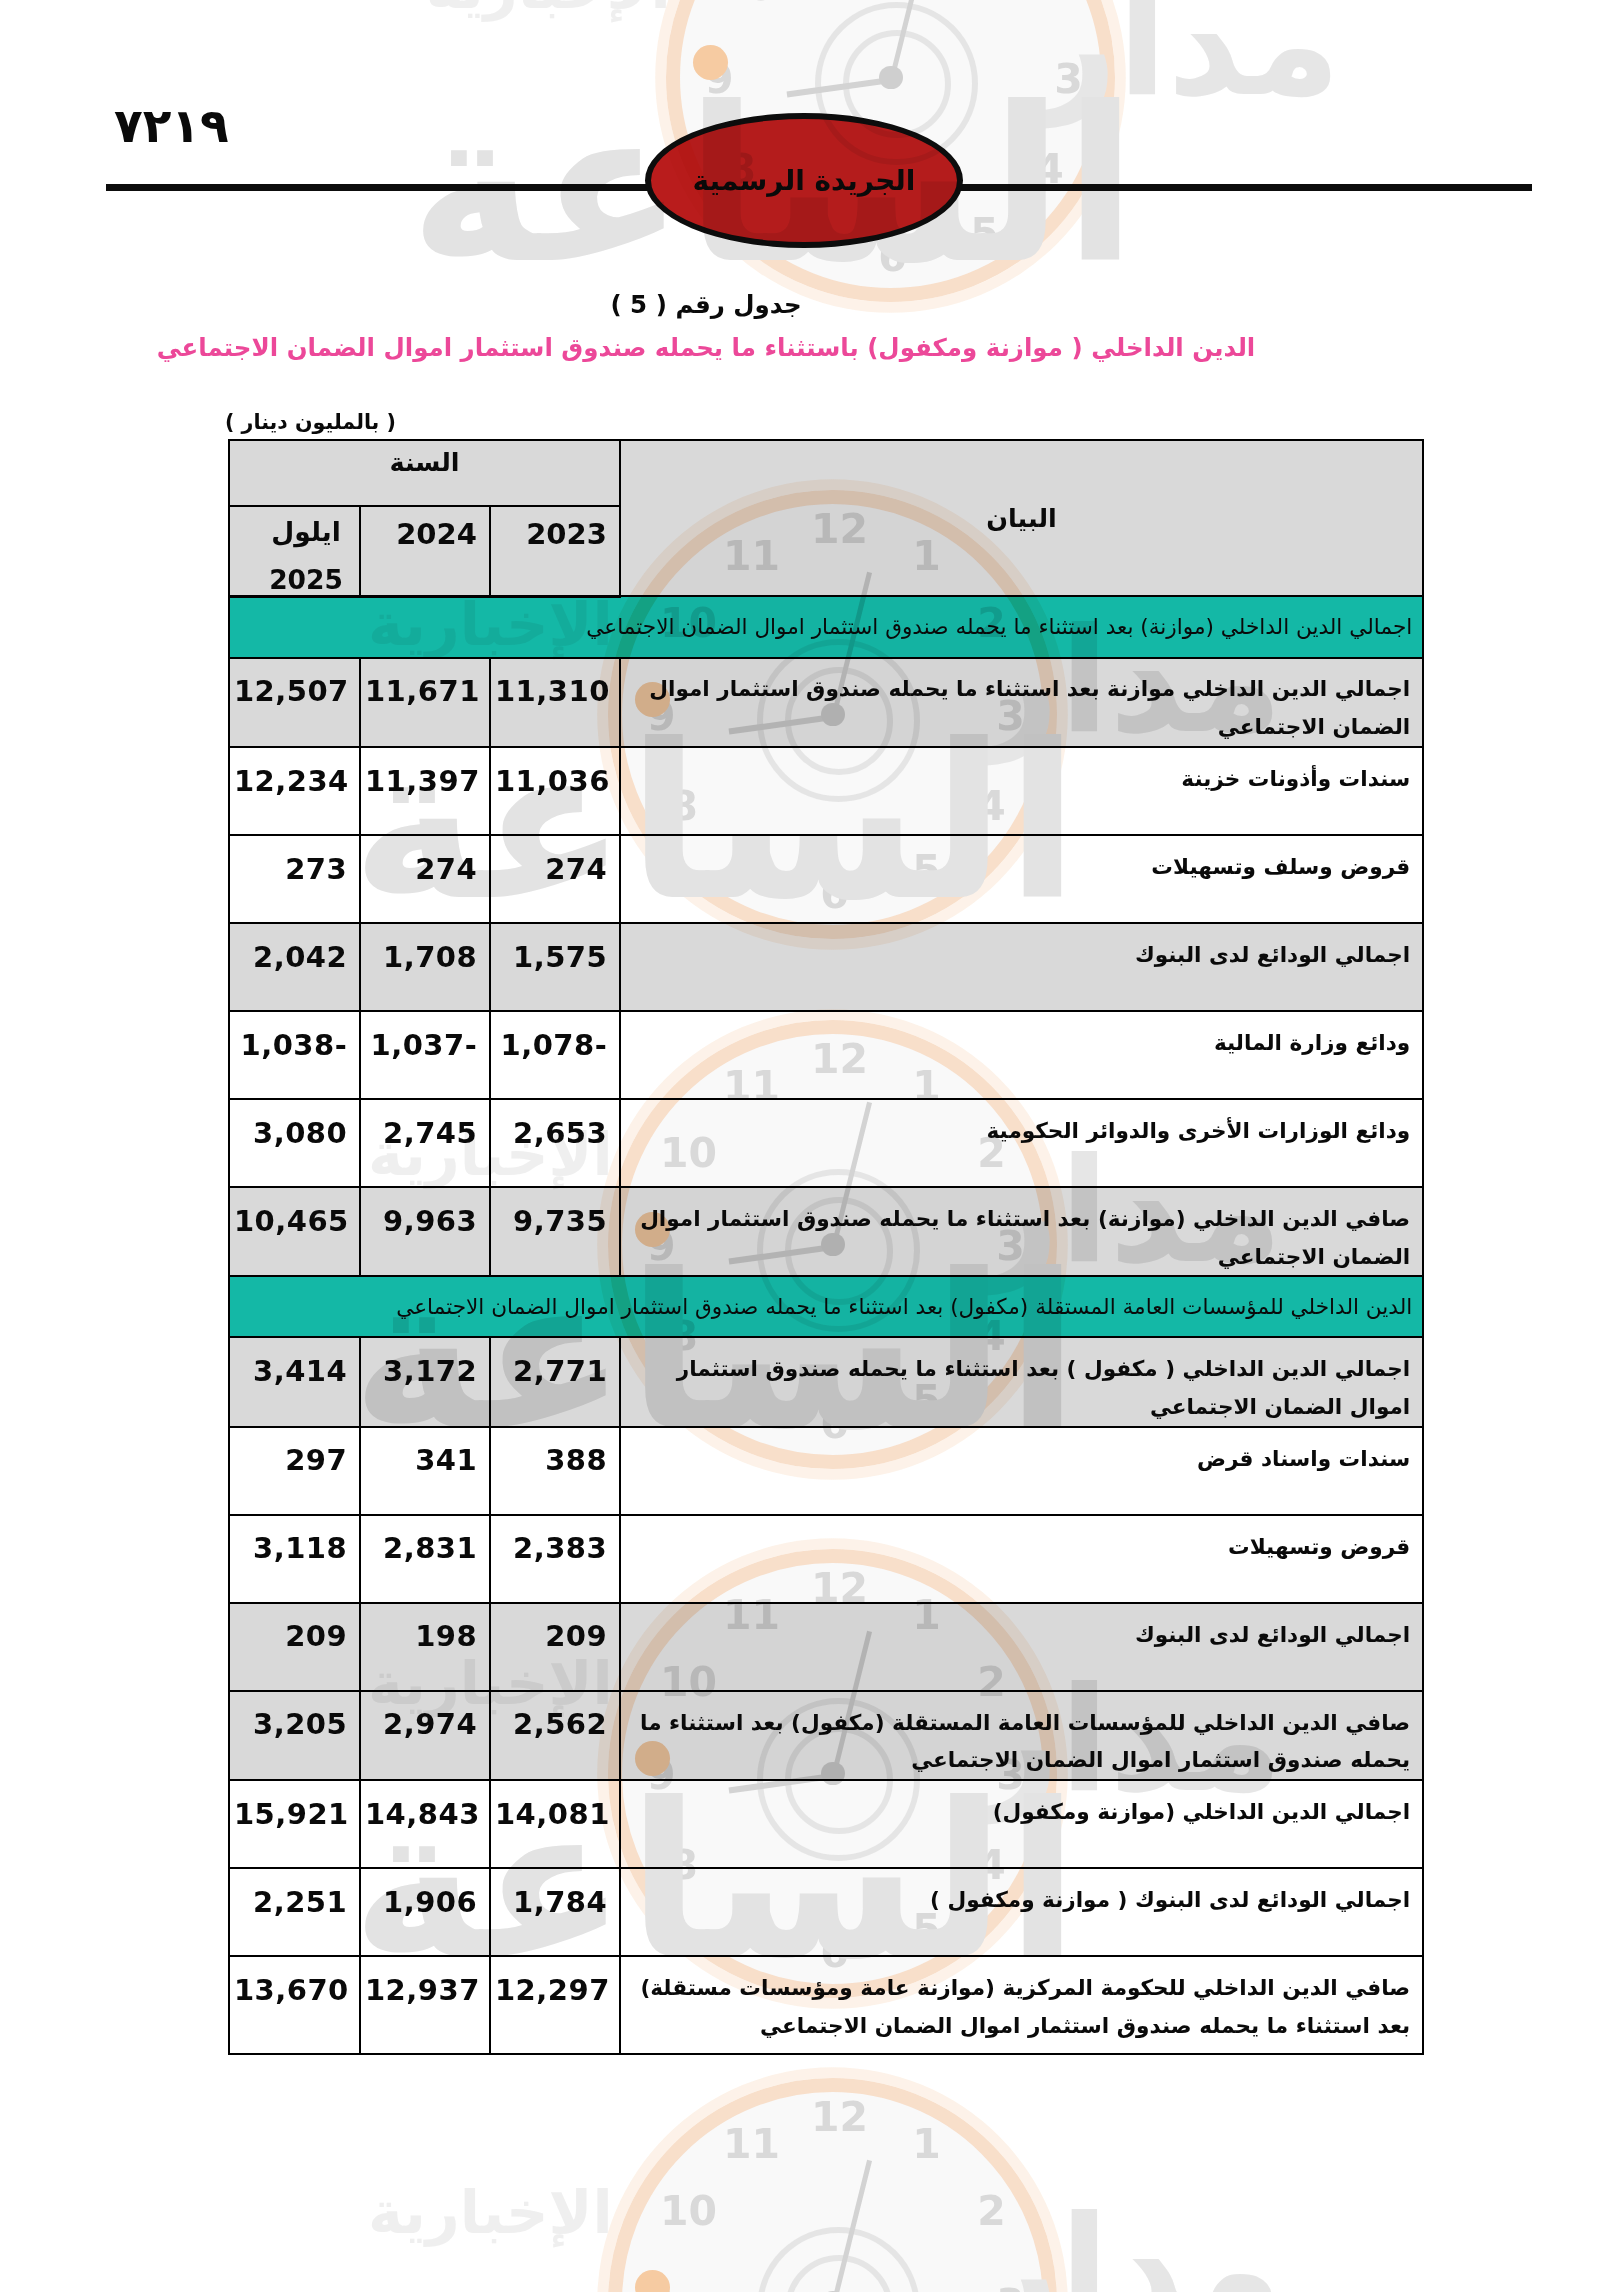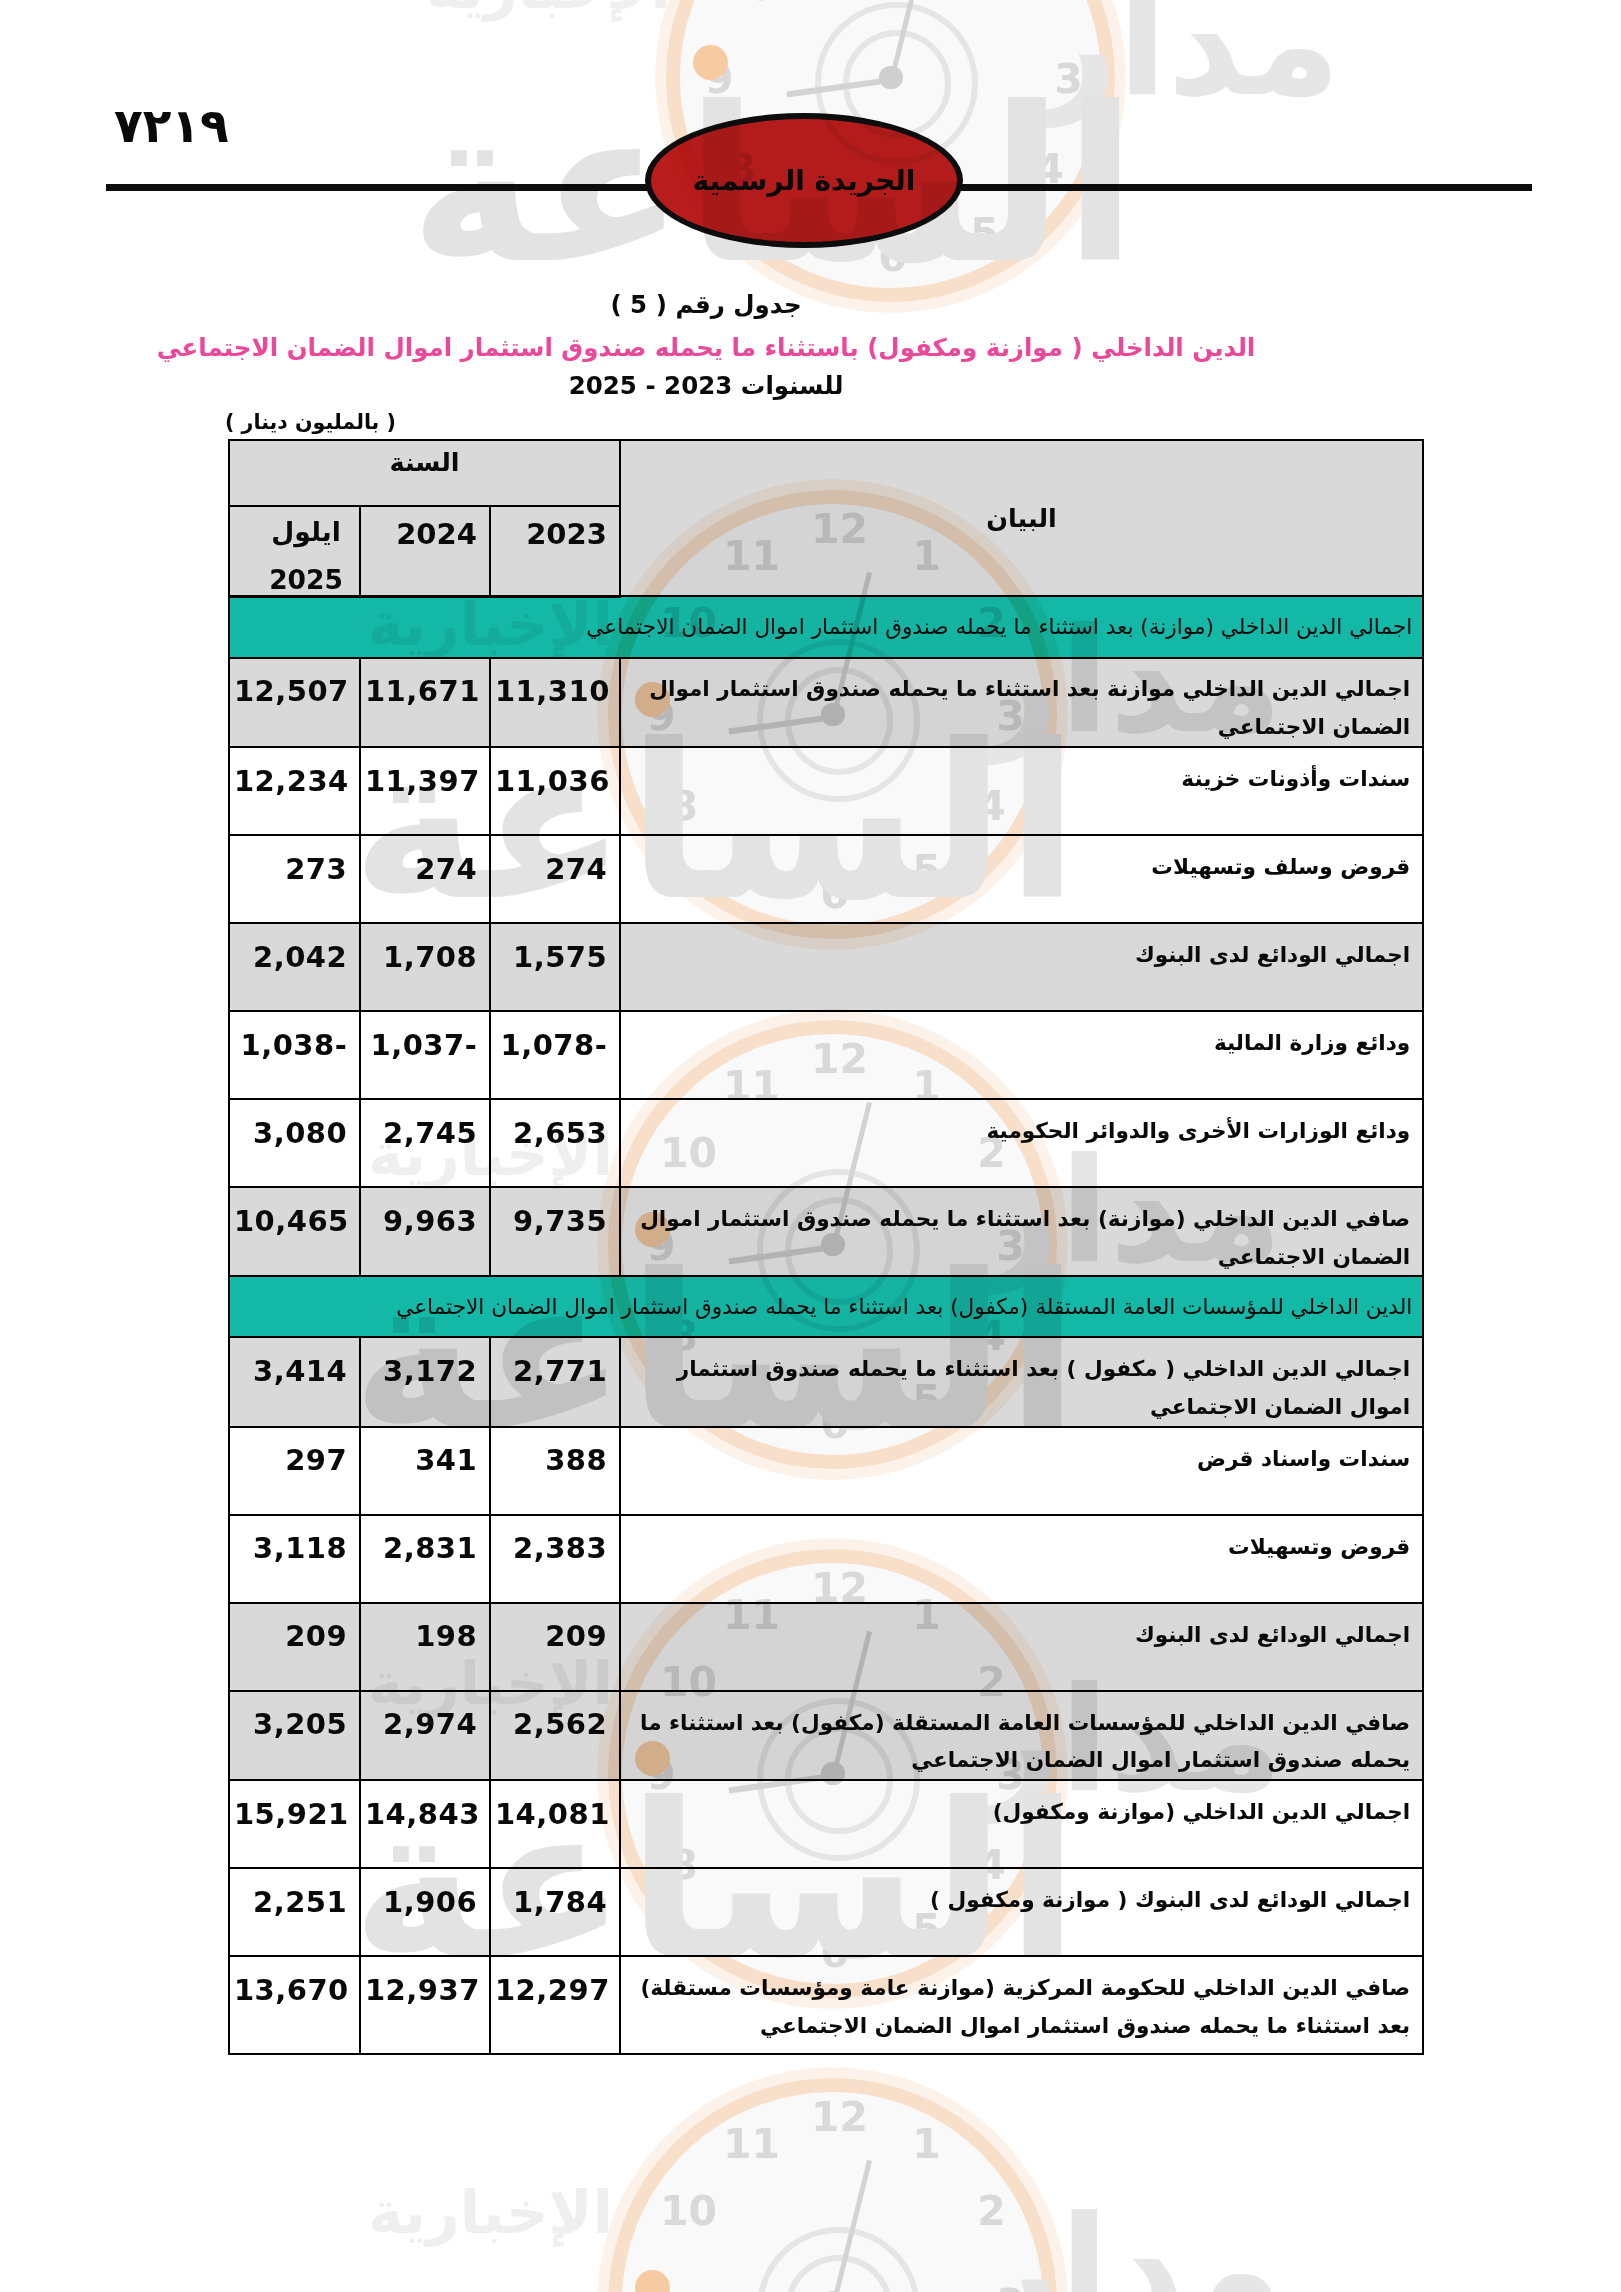--- a/index.html
+++ b/index.html
@@ -184,21 +184,20 @@
 
   <div class="pageno">٧٢١٩</div>
   <div class="rule"></div>
   <div class="oval">
     <span>الجريدة الرسمية</span>
   </div>
 
   <div class="titles">
     <div class="t1">جدول رقم ( 5 )</div>
     <div class="t2">الدين الداخلي ( موازنة ومكفول) باستثناء ما يحمله صندوق استثمار اموال الضمان الاجتماعي</div>
-    <div class="t3">للسنوات 2023 - 2025</div>
   </div>
   <div class="unit">( بالمليون دينار )</div>
 
   <table class="debt">
     <colgroup>
       <col style="width:803px">
         <col style="width:130px">
         <col style="width:130px">
         <col style="width:131px">
     </colgroup>

